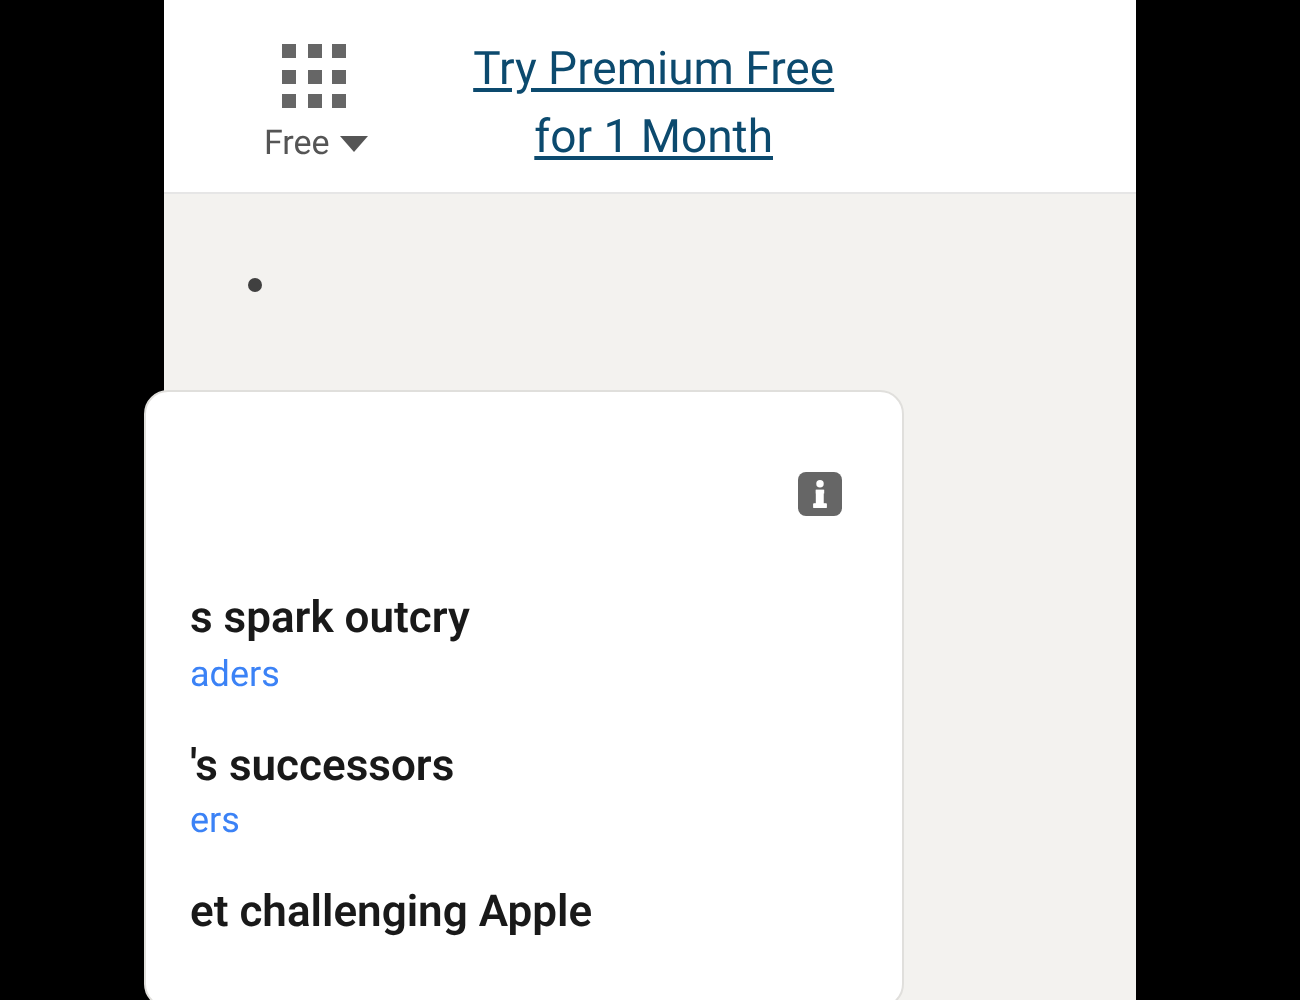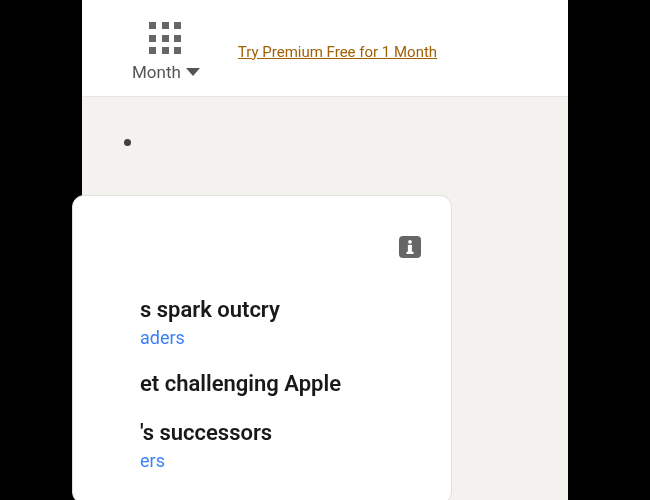--- a/index.html
+++ b/index.html
@@ -66,22 +66,22 @@
     }
     .caret {
       display: inline-block;
       margin-left: 5px;
       width: 0; height: 0;
       border-left: 7px solid transparent;
       border-right: 7px solid transparent;
       border-top: 8px solid #555;
     }
     .premium-link {
-      color: #a16207;
-      font-size: 15px;
+      color: #0c4a6e;
+      font-size: 23px;
       text-decoration: underline;
       text-align: center;
       line-height: 1.5;
       cursor: pointer;
       max-width: 210px;
       margin-left: 8px;
       font-weight: 400;
     }
     .dot {
       position: absolute;
@@ -115,21 +115,20 @@
     }
     .info-icon svg {
       width: 10px;
       height: 14px;
     }
     .news-list {
       margin-top: 82px;
     }
     .news-item {
       margin-bottom: 22px;
-      margin-left: 45px;
     }
     .news-title {
       font-size: 22px;
       font-weight: 600;
       color: #191919;
       line-height: 1.25;
       white-space: nowrap;
     }
     .news-meta {
       font-size: 18px;
@@ -153,21 +152,21 @@
           <span></span>
           <span></span>
         <span></span>
           <span></span>
           <span></span>
         <span></span>
           <span></span>
           <span></span>
       </div>
       <div class="nav-label">
-        <span>Month</span>
+        <span>Free</span>
         <span class="caret"></span>
       </div>
     </div>
     <a class="premium-link">Try Premium Free for 1 Month</a>
   </div>
 
   <div class="dot"></div>
 
   <div class="news-card">
     <div class="info-icon">
@@ -178,22 +177,22 @@
         <rect x="0.1" y="10.2" width="5.8" height="1.7" fill="#fff"></rect>
       </svg>
     </div>
 
     <div class="news-list">
       <div class="news-item">
         <div class="news-title">s spark outcry</div>
         <div class="news-meta">aders</div>
       </div>
       <div class="news-item">
-        <div class="news-title">et challenging Apple</div>
+        <div class="news-title">'s successors</div>
+        <div class="news-meta">ers</div>
       </div>
       <div class="news-item">
-        <div class="news-title">'s successors</div>
-        <div class="news-meta">ers</div>
+        <div class="news-title">et challenging Apple</div>
       </div>
     </div>
   </div>
 
 </div>
 
 </body></html>

